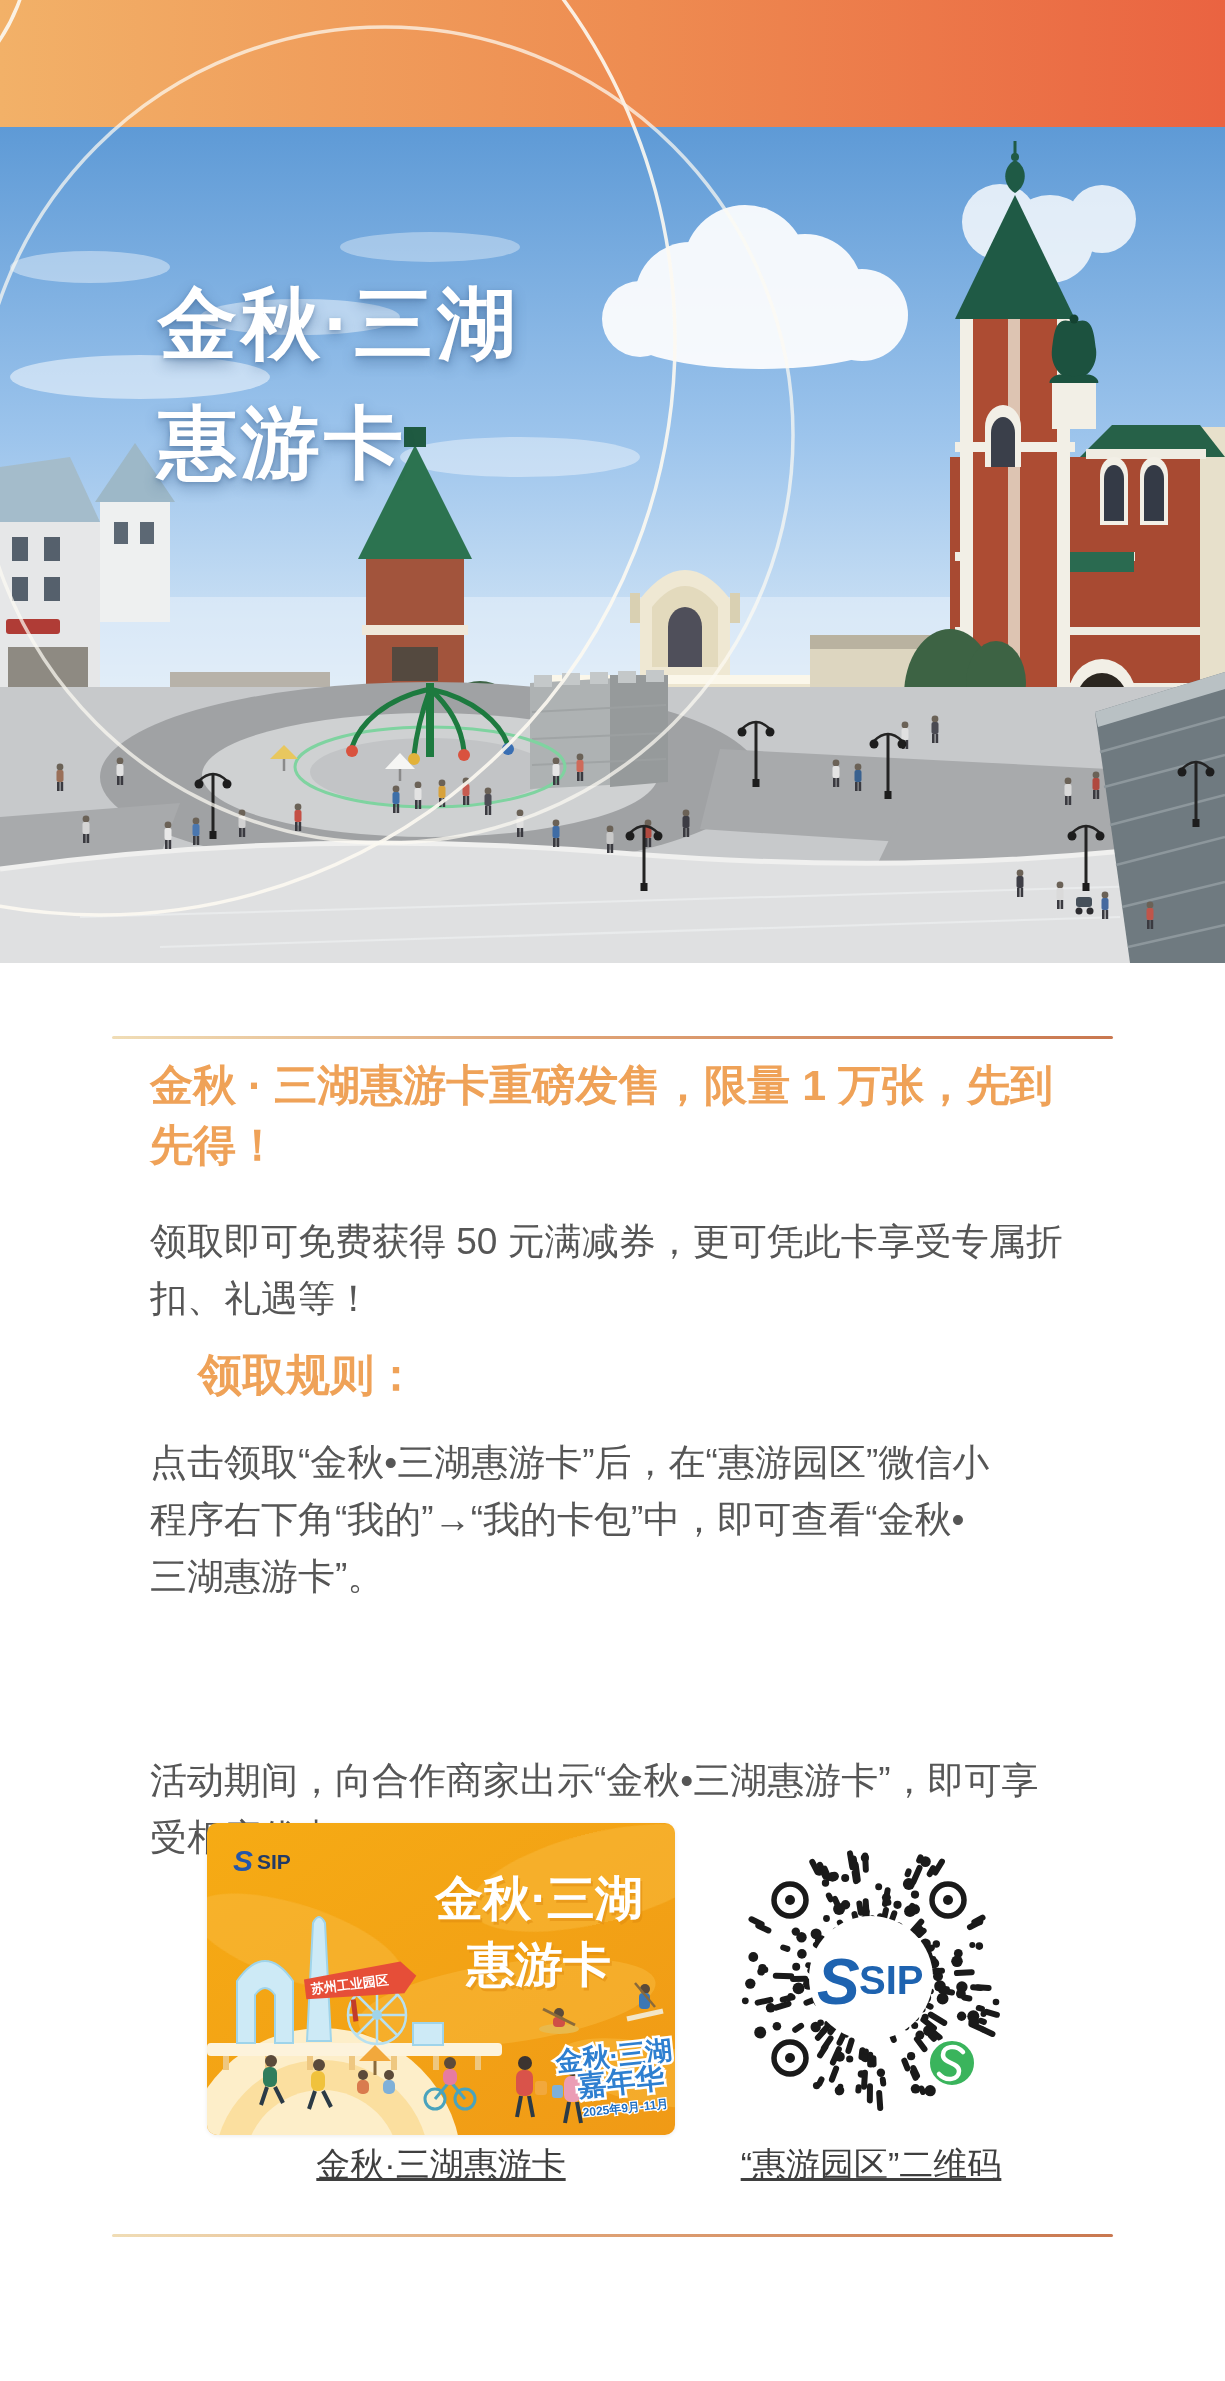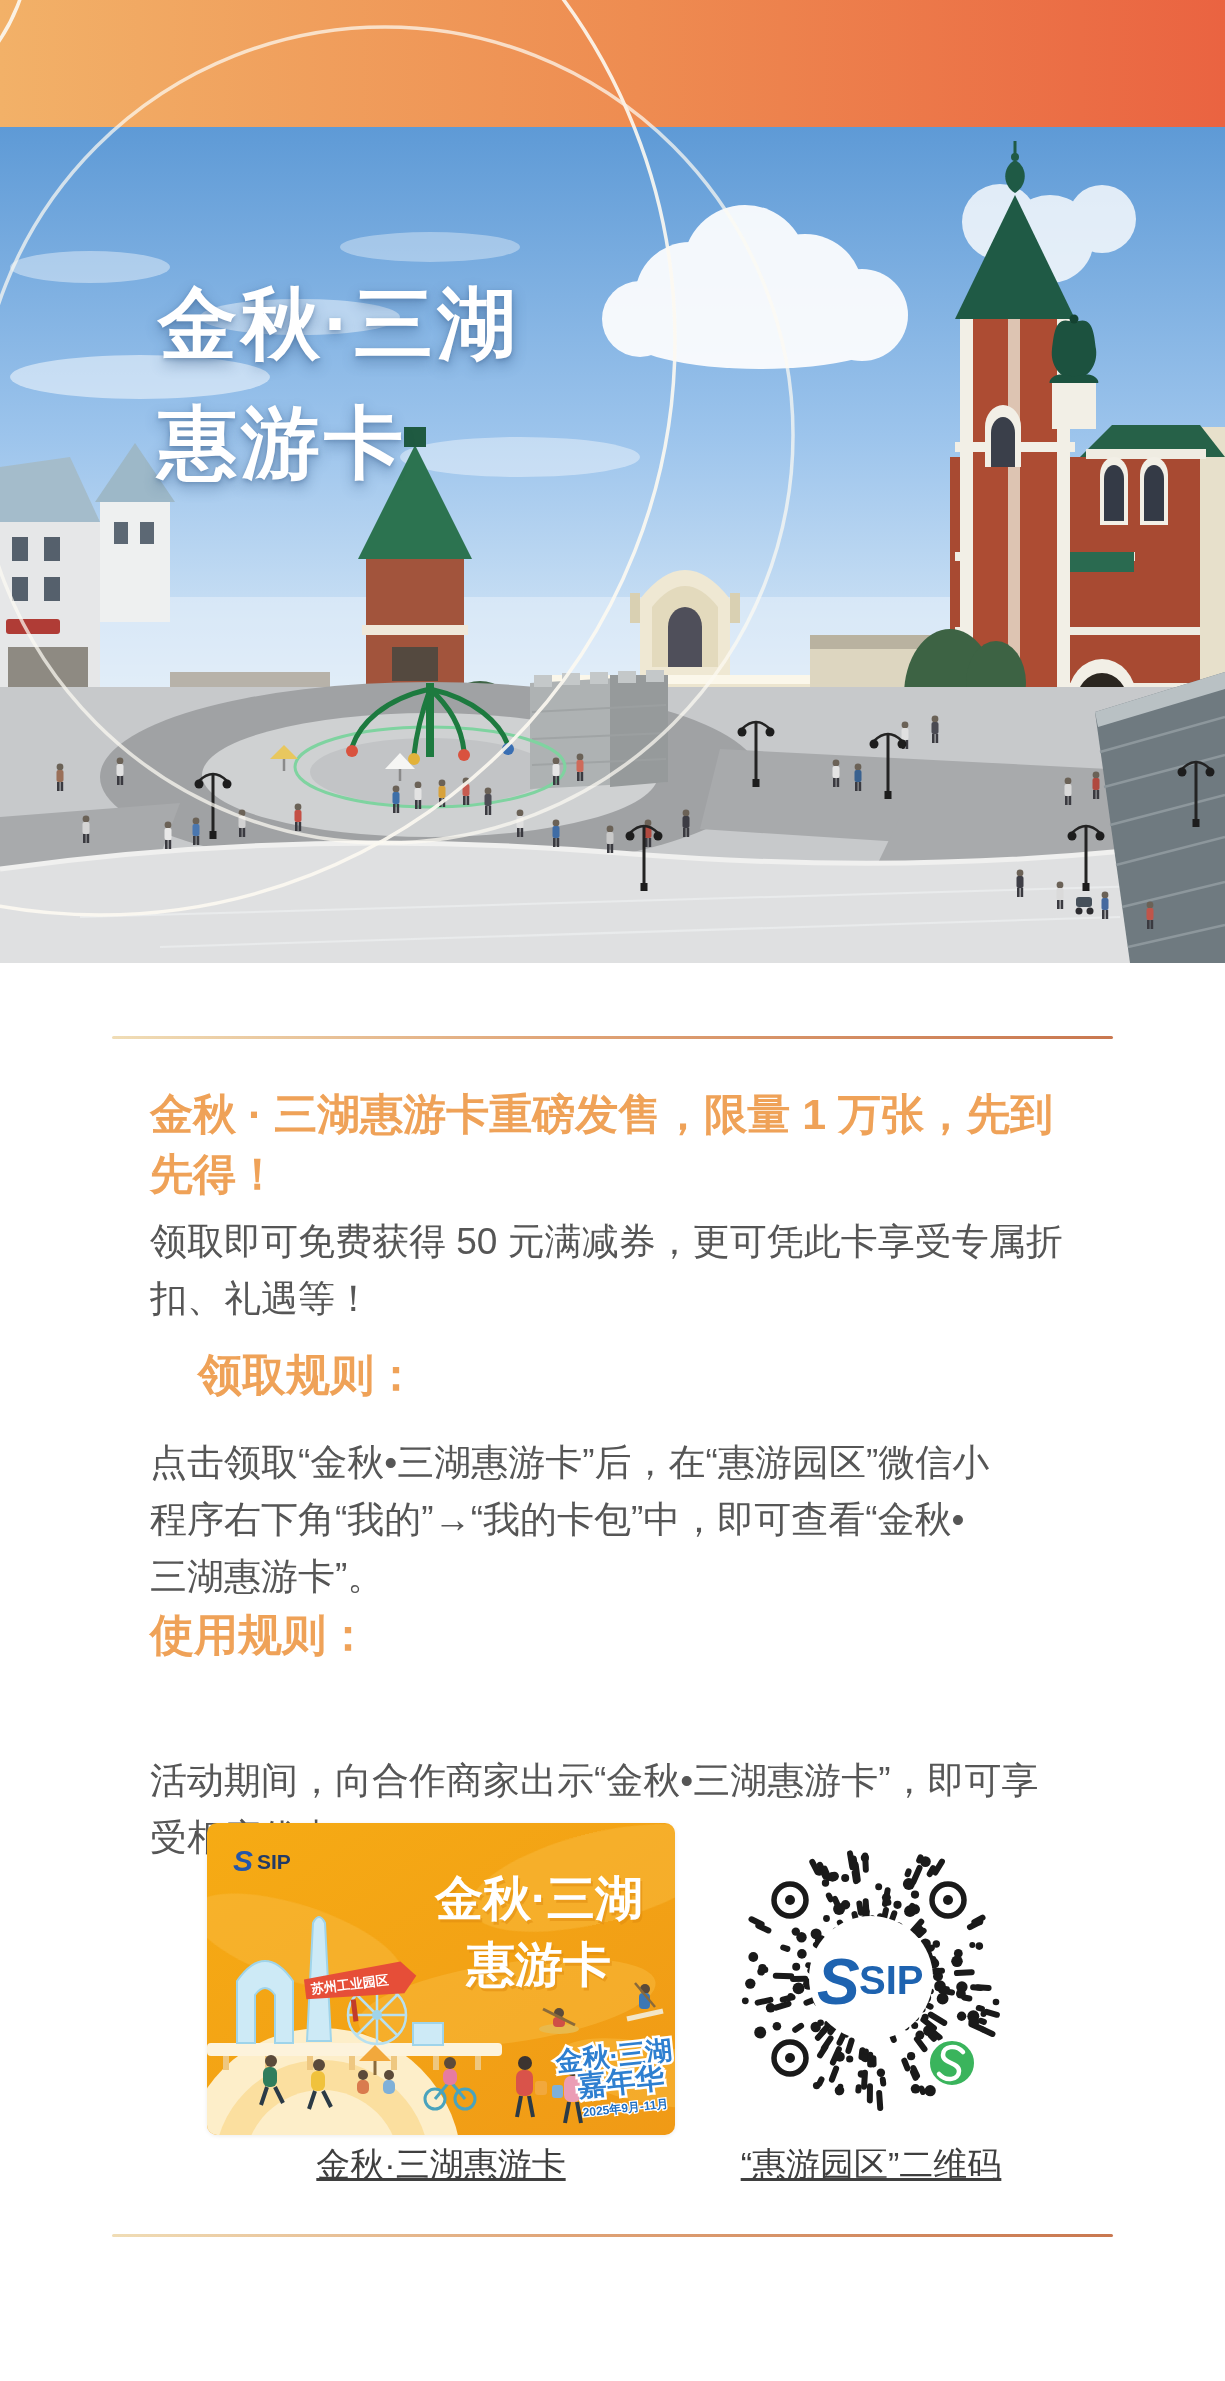--- a/index.html
+++ b/index.html
@@ -13,21 +13,21 @@
   .hero svg{display:block;}
   .arcs{position:absolute;left:0;top:0;width:1225px;height:963px;pointer-events:none;}
   .hero-title{position:absolute;left:158px;top:284px;color:#ffffff;font-weight:700;
         letter-spacing:4px;line-height:1;text-shadow:0 6px 14px rgba(45,82,128,.45),0 2px 4px rgba(45,82,128,.35);}
   .hero-title .l1{font-size:79px;}
   .hero-title .l2{font-size:79px;margin-top:40px;}
   
   .divider{position:absolute;left:112px;width:1001px;height:3px;border-radius:2px;
         background:linear-gradient(90deg,var(--div-left,#f0ddb6) 0%,#e0a477 45%,var(--div-right,#c97850) 100%);}
   .d-top{top:1036px;} .d-bottom{top:2234px;}
-  .headline{position:absolute;left:150px;top:1084px;width:970px;color:var(--accent,#efa258);
+  .headline{position:absolute;left:150px;top:1055px;width:970px;color:var(--accent,#efa258);
         font-size:43px;font-weight:700;line-height:60px;white-space:pre-line;}
   .para{position:absolute;left:150px;width:970px;color:var(--body-text,#565656);
         font-size:37px;line-height:57px;white-space:pre-line;}
   .p-intro{top:1213px;}
   .p-rule1{top:1422px;margin-top:12px;}
   .p-rule2{top:1752px;}
   .subhead{position:absolute;left:150px;color:var(--accent,#efa258);font-size:44px;font-weight:700;}
   .s1{top:1346px;margin-left:48px;} .s2{top:1606px;}
   
   .card-fig{position:absolute;left:207px;top:1823px;width:468px;height:312px;border-radius:10px;overflow:hidden;
@@ -429,21 +429,20 @@
   <div class="headline">金秋 · 三湖惠游卡重磅发售，限量 1 万张，先到
 先得！</div>
   <div class="para p-intro">领取即可免费获得 50 元满减券，更可凭此卡享受专属折
 扣、礼遇等！</div>
 
   <div class="subhead s1">领取规则：</div>
   <div class="para p-rule1">点击领取“金秋•三湖惠游卡”后，在“惠游园区”微信小
 程序右下角“我的”→“我的卡包”中，即可查看“金秋•
 三湖惠游卡”。</div>
 
-  <div class="subhead s2">使用规则：</div>
   <div class="para p-rule2">活动期间，向合作商家出示“金秋•三湖惠游卡”，即可享
 受相应优惠。</div>
 
   <div class="card-fig">
     <svg width="468" height="312" viewBox="0 0 468 312">
       <defs>
         <linearGradient id="cardG" x1="0" y1="0" x2="1" y2="1">
           <stop offset="0%" stop-color="#f6ab14"></stop>
             <stop offset="100%" stop-color="#f09a16"></stop>
         </linearGradient>

